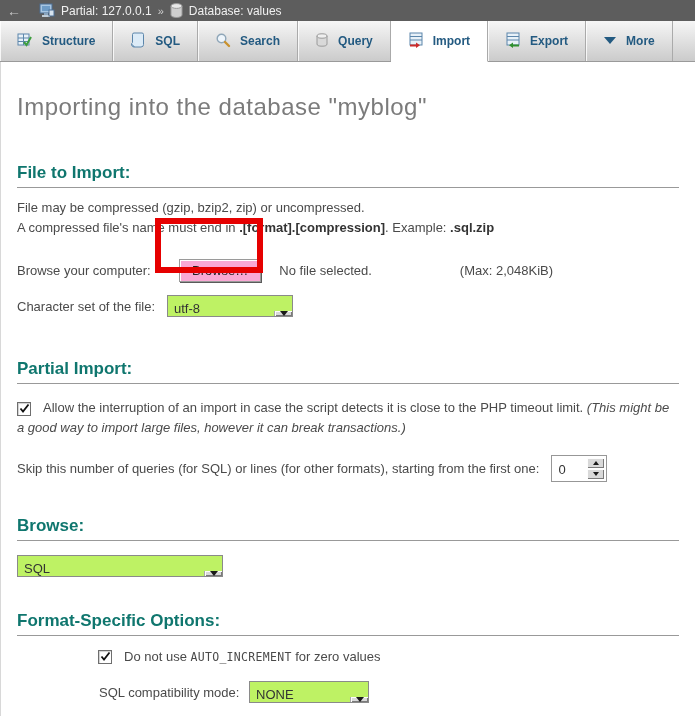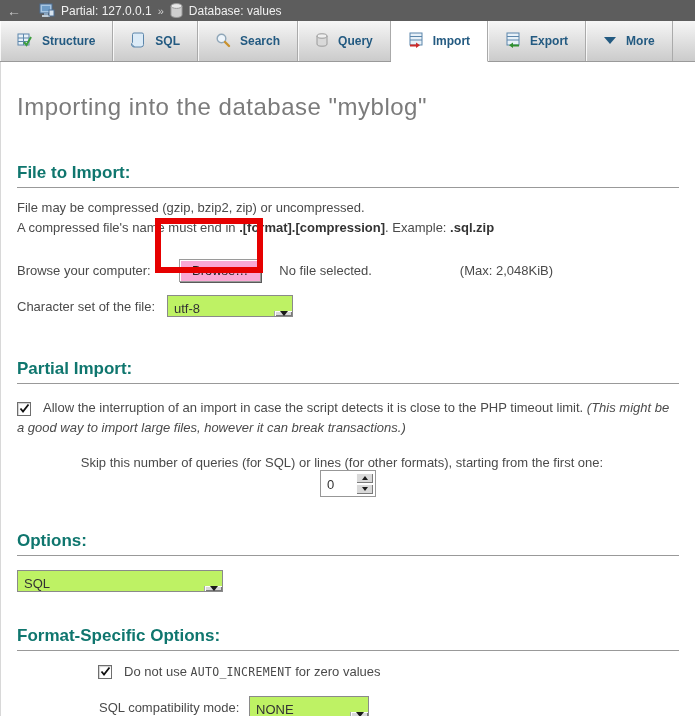--- a/index.html
+++ b/index.html
@@ -132,21 +132,21 @@
     border: 1px solid #6e6e6e;
     box-shadow: inset 1px 1px 1px #00000030;
     display: inline-flex; align-items: center; justify-content: center;
     flex: none;
     cursor: pointer;
   }
   .check-para { margin-top: 14px; font-size: 13px; line-height: 1.55; color: #4a4a4a; }
   .check-para .checkbox { vertical-align: -2px; margin-right: 12px; }
   .italic-note { font-style: italic; }
 
-  .skip-row { margin-top: 17px; flex-direction: column; }
+  .skip-row { margin-top: 17px; }
   .skip-label { margin-right: 12px; }
 
   
   .spinner {
     display: inline-flex;
     align-items: stretch;
     border: 1px solid #979797;
     background: #fff;
     height: 27px;
     width: 56px;
@@ -341,21 +341,21 @@
             <span class="tri-up-s"></span>
           </div>
         <div class="spin-btn">
             <span class="tri-down-s"></span>
           </div>
       </div>
     </div>
   </div>
 
   
-  <div class="section-heading tight">Options:</div>
+  <div class="section-heading tight">Browse:</div>
   <div class="win-select sel-format">
     <span class="val">SQL</span>
     <span class="btn">
         <span class="tri-down"></span>
       </span>
   </div>
 
   
   <div class="section-heading tight">Format-Specific Options:</div>
 

